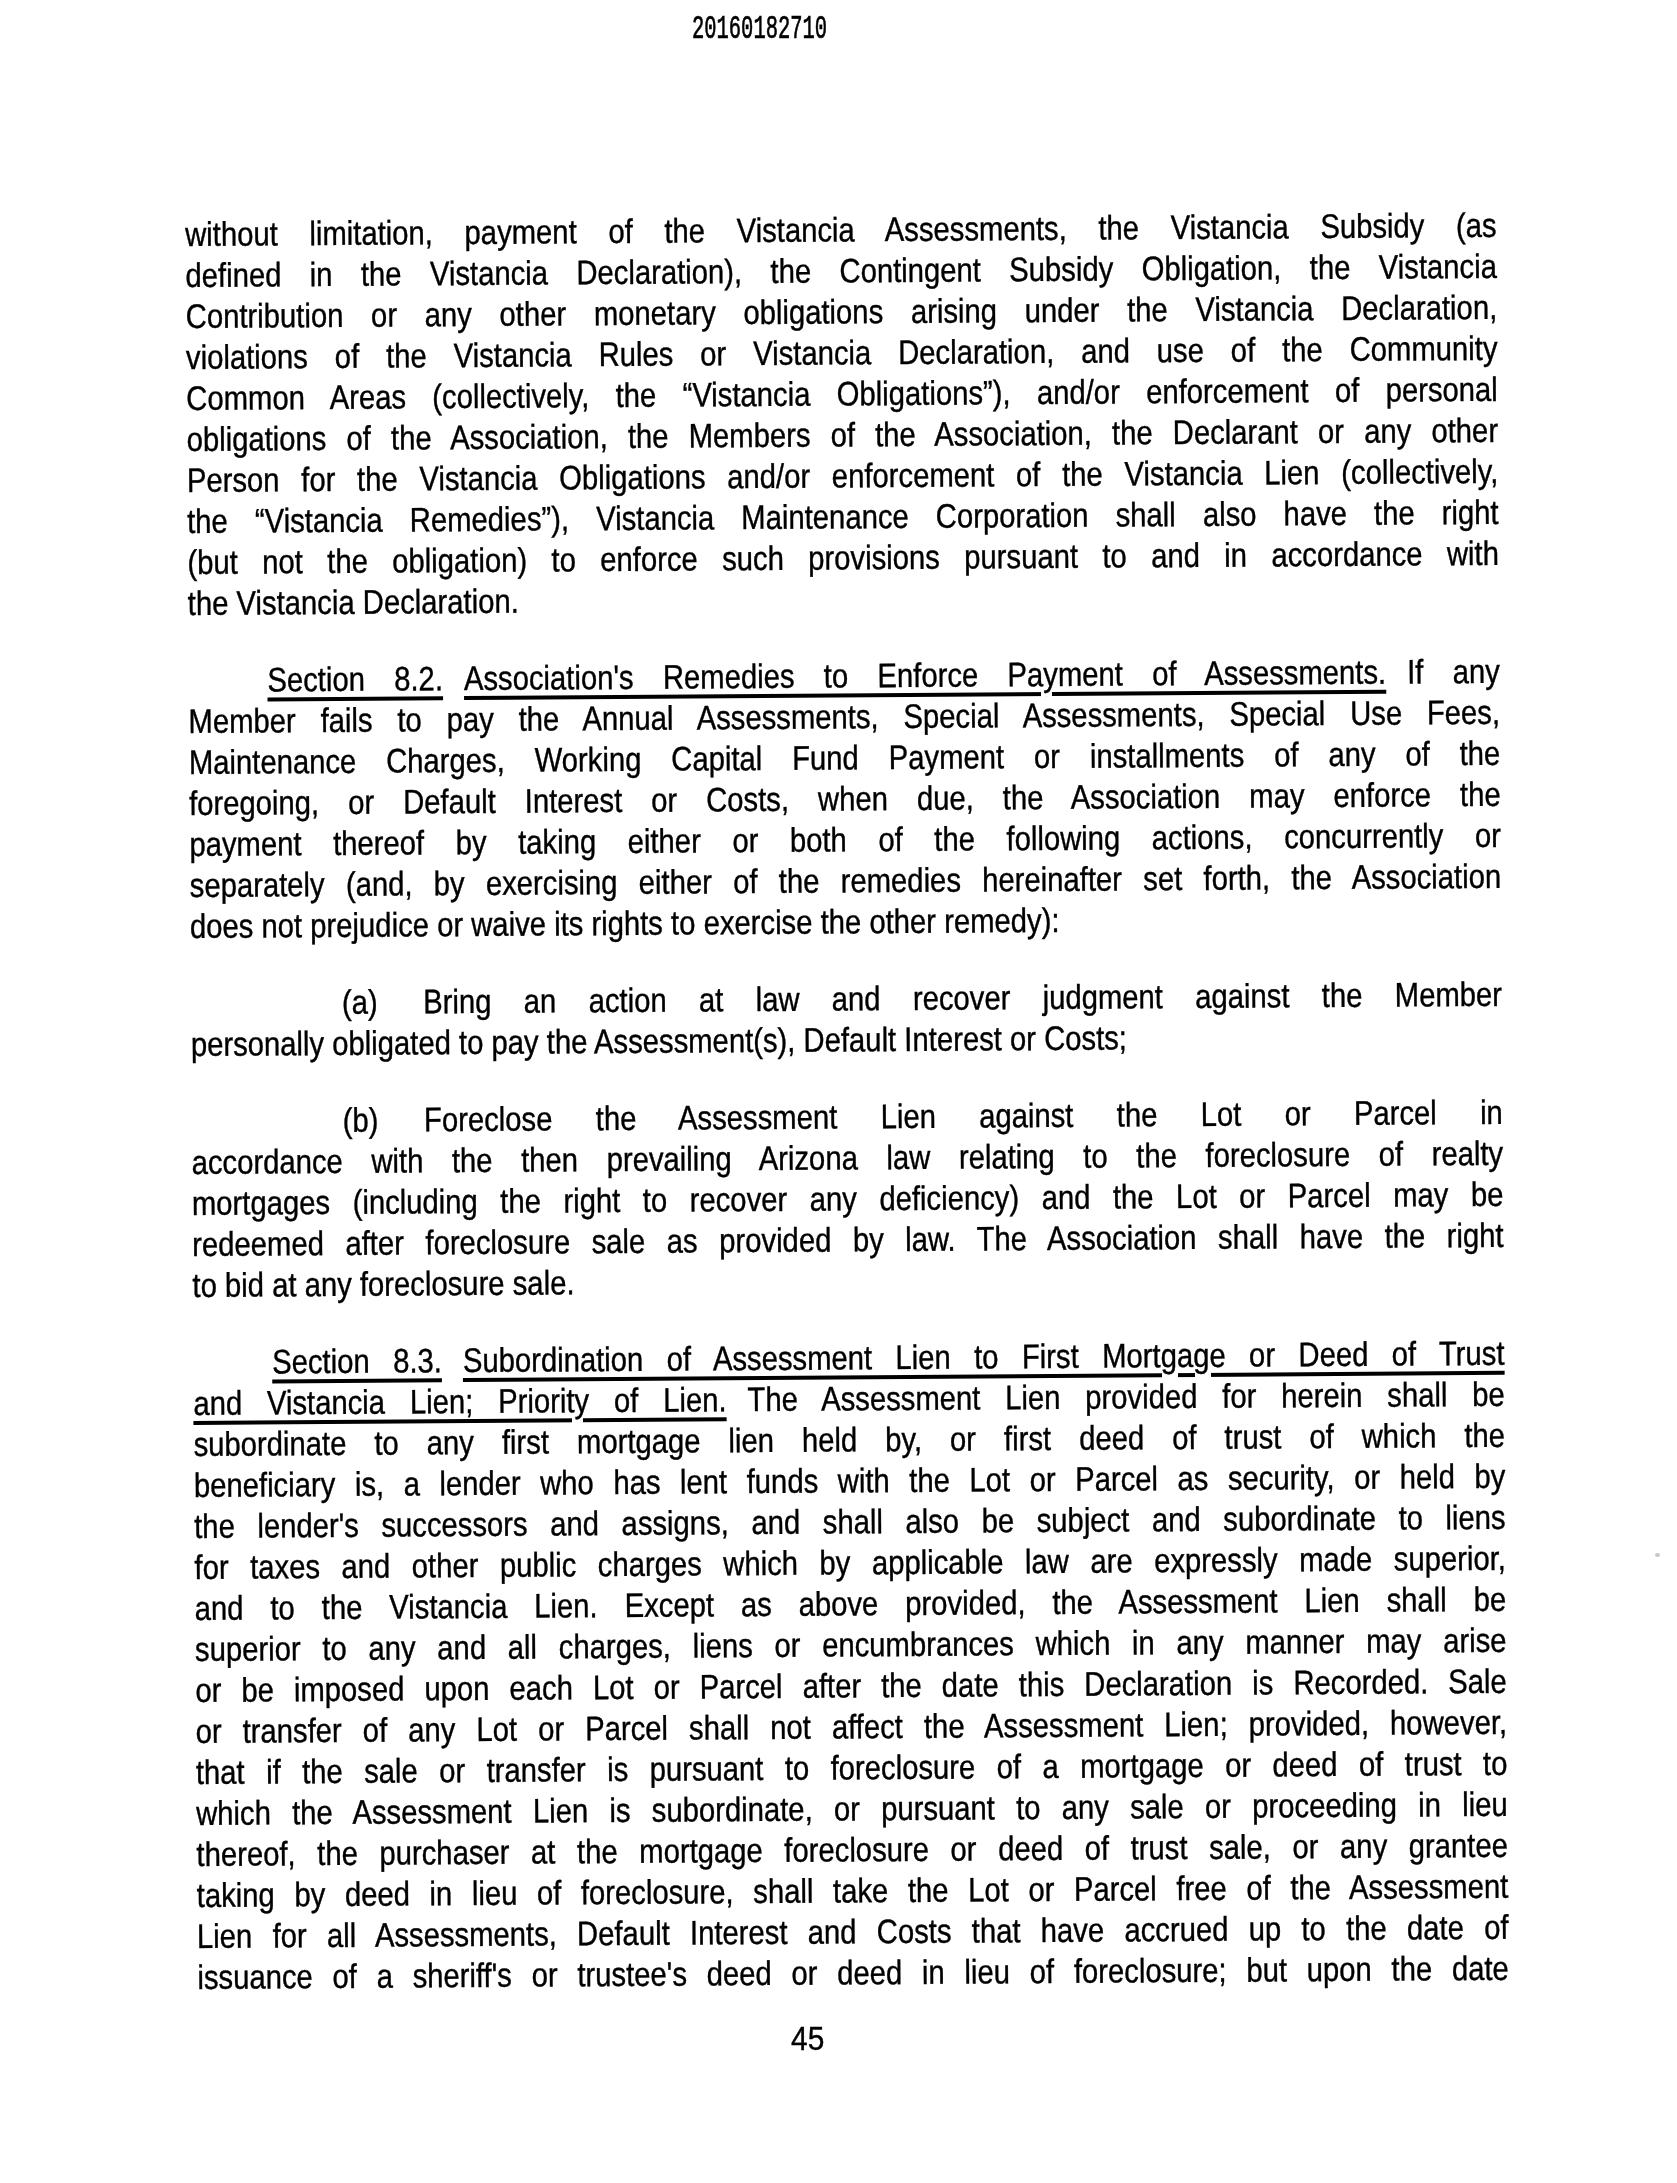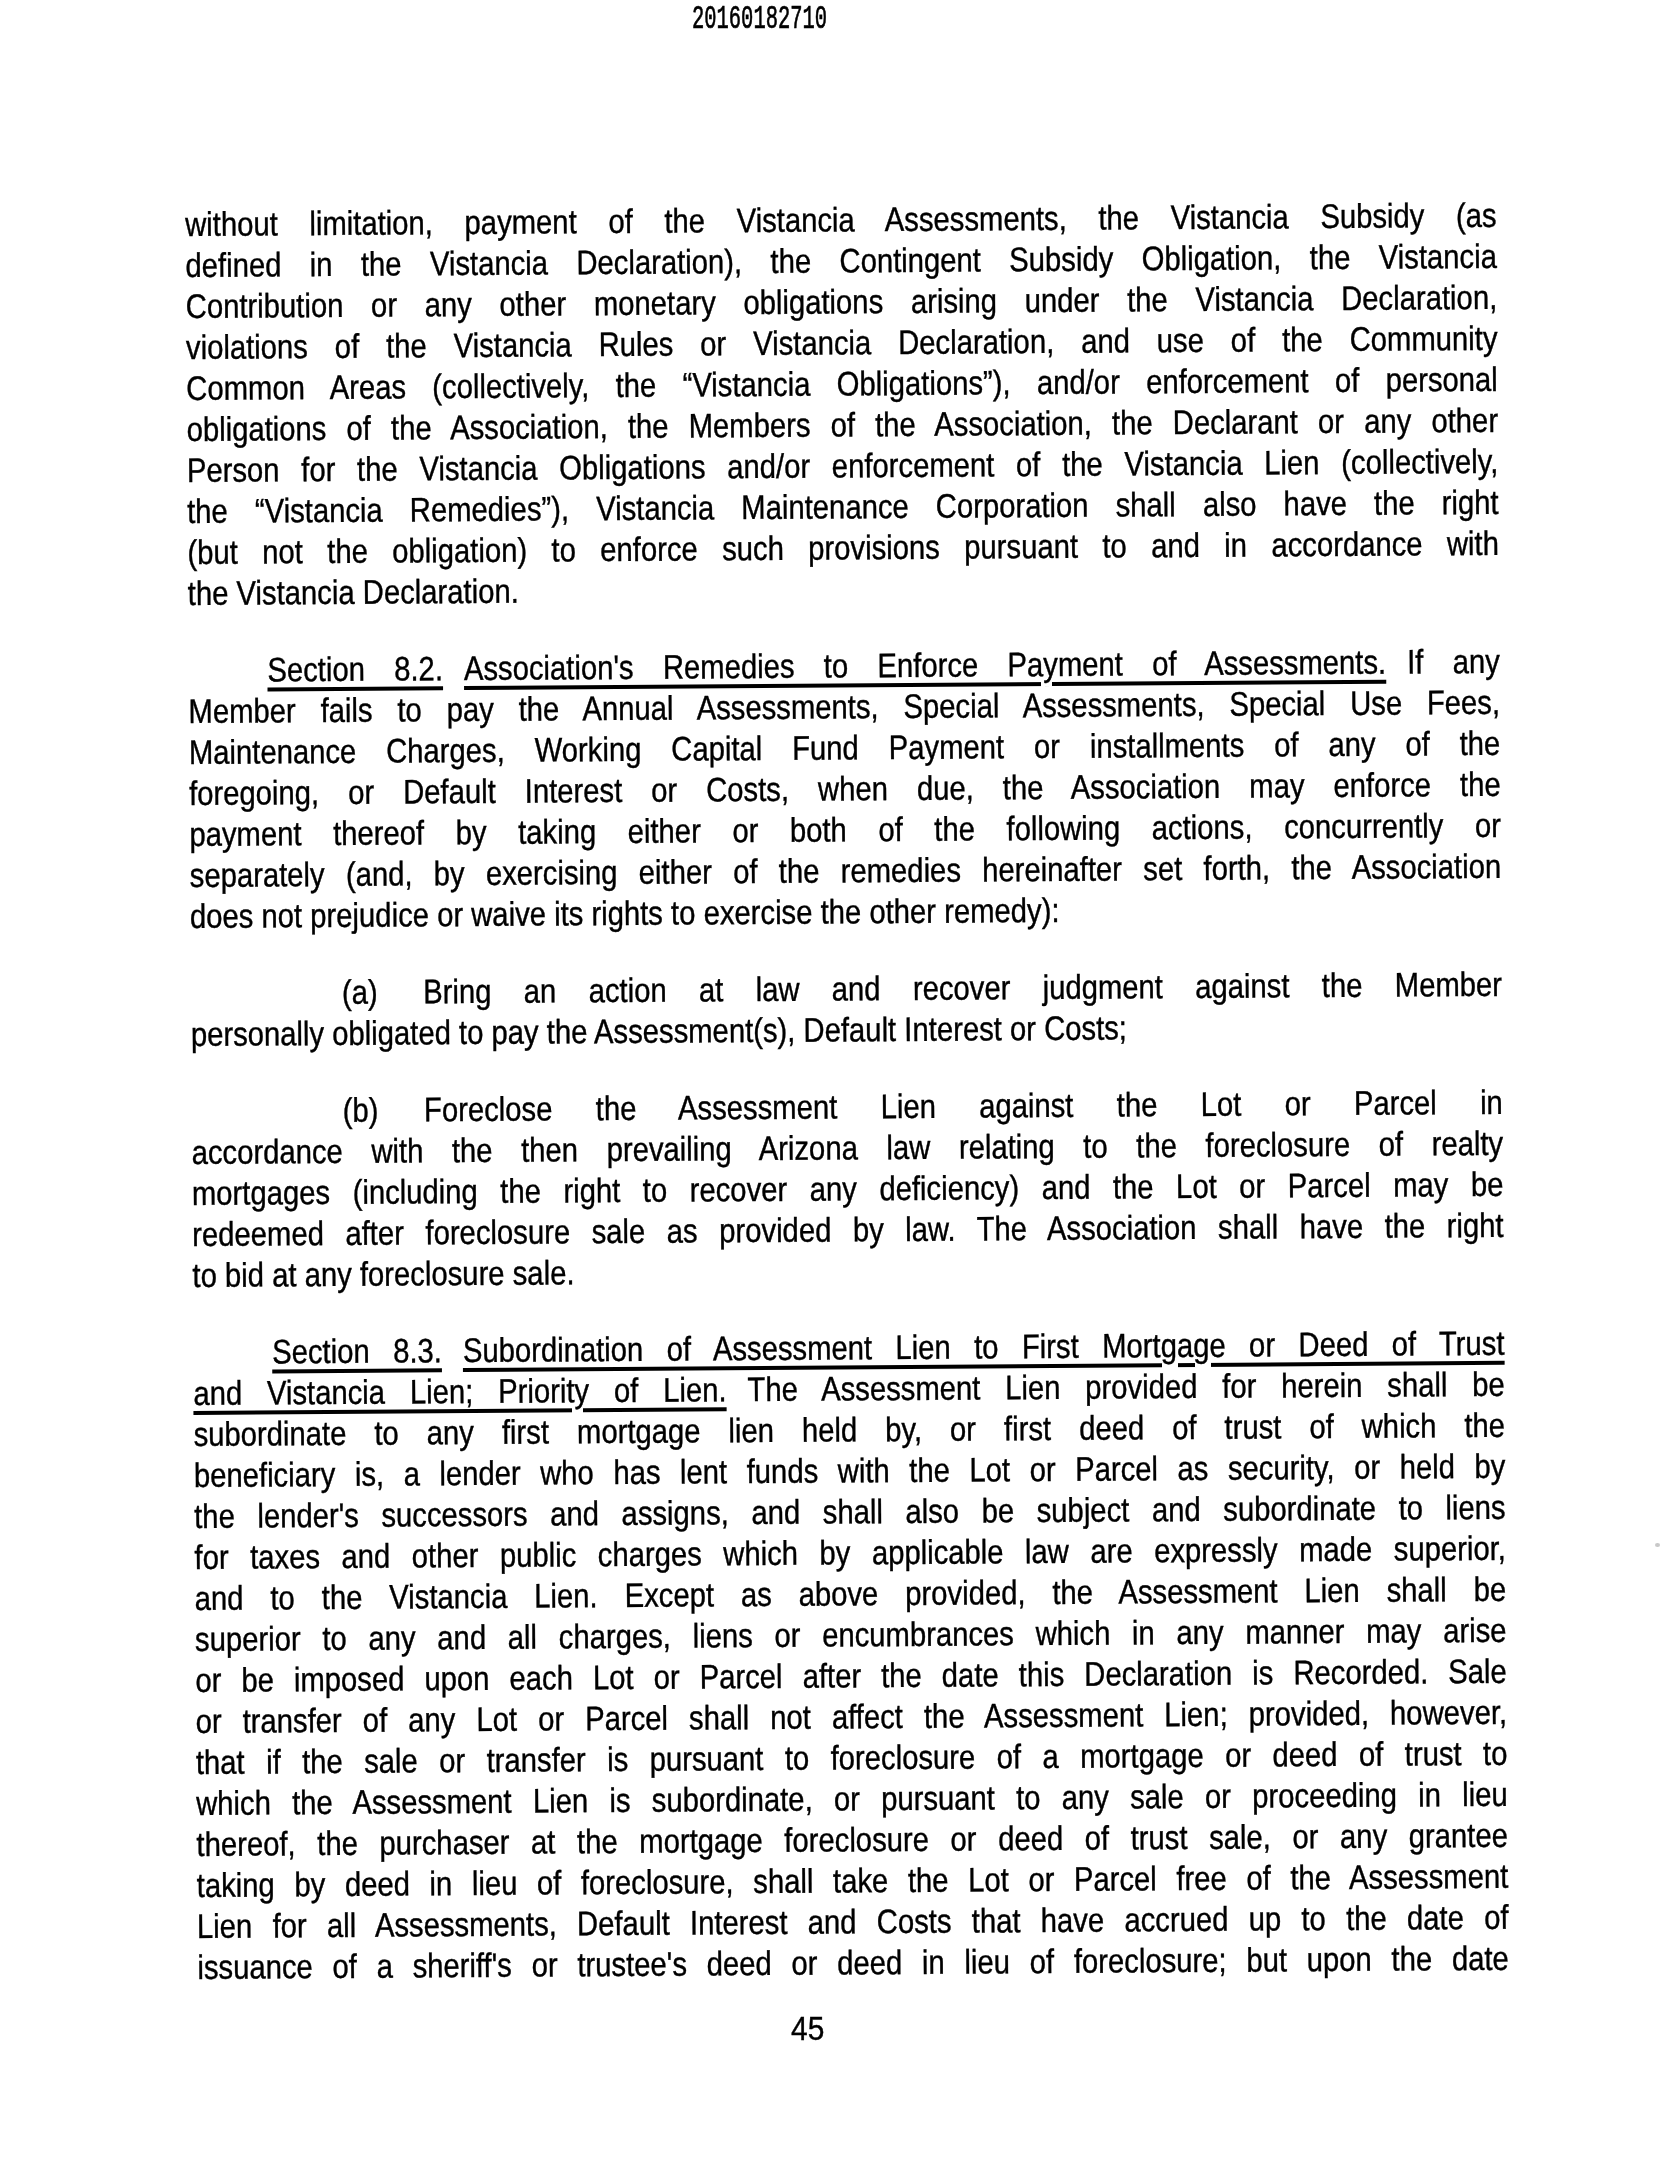--- a/index.html
+++ b/index.html
@@ -4,21 +4,21 @@
 <style>
   html,body { margin:0; padding:0; }
   body {
     width:1677px; height:2183px;
     background:#ffffff;
     position:relative;
     font-family:"Liberation Sans", sans-serif;
     color:#000;
     overflow:hidden;
   }
-  .page { position:absolute; inset:0; background:#fff; }
+  .page { position:absolute; inset:0; background:#fff;margin-top:10px; }
 
   
   .doc-id {
     position:absolute; left:692px; top:4px;
     font-family:"Liberation Mono", monospace;
     font-size:33px; line-height:32px;
     transform:scaleX(0.62); transform-origin:0 0;
     -webkit-text-stroke:0.7px #000;
     white-space:nowrap;
   }

